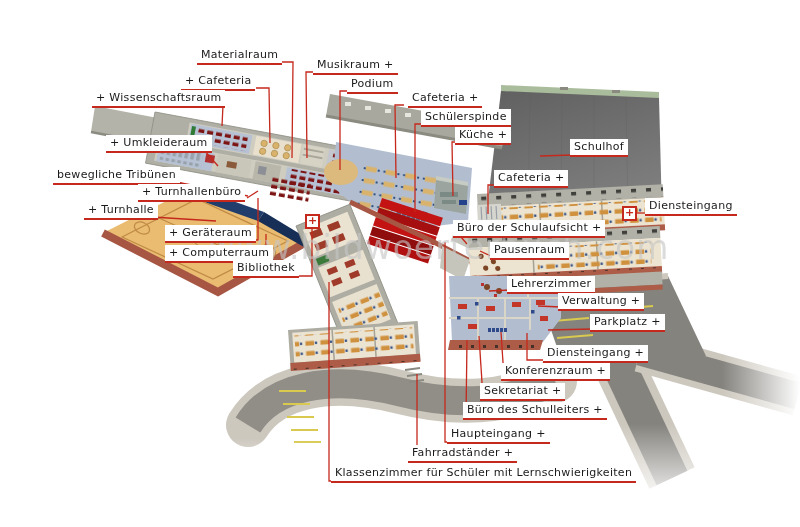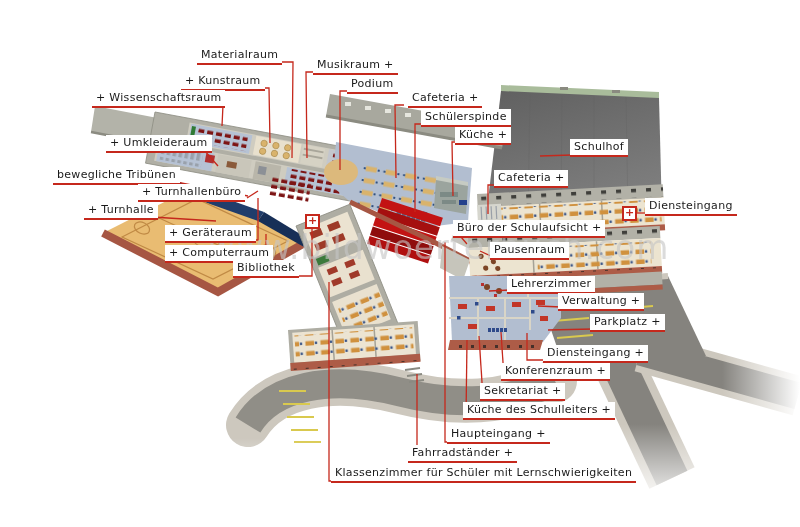--- a/index.html
+++ b/index.html
@@ -349,21 +349,21 @@
     <polyline points="152,217 216,221"></polyline>
     <polyline points="250,240 258,240 258,198"></polyline>
     <polyline points="264,258 266,258 266,234"></polyline>
     <polyline points="298,276 312,276 312,229"></polyline>
   </g>
 </svg>
 
 <div id="watermark">www.bildwoerterbuch.com</div>
 
 <div class="lbl" style="left:197px;top:47px">Materialraum</div>
-<div class="lbl" style="left:181px;top:73px">+ Kunstraum</div>
+<div class="lbl" style="left:181px;top:73px">+ Cafeteria</div>
 <div class="lbl" style="left:92px;top:90px">+ Wissenschaftsraum</div>
 <div class="lbl" style="left:313px;top:57px">Musikraum +</div>
 <div class="lbl" style="left:347px;top:76px">Podium</div>
 <div class="lbl" style="left:408px;top:90px">Cafeteria +</div>
 <div class="lbl" style="left:421px;top:109px">Schülerspinde</div>
 <div class="lbl" style="left:455px;top:127px">Küche +</div>
 <div class="lbl" style="left:570px;top:139px">Schulhof</div>
 <div class="lbl" style="left:494px;top:170px">Cafeteria +</div>
 <div class="lbl" style="left:645px;top:198px">Diensteingang</div>
 <div class="lbl" style="left:106px;top:135px">+ Umkleideraum</div>
@@ -374,21 +374,21 @@
 <div class="lbl" style="left:165px;top:245px">+ Computerraum</div>
 <div class="lbl" style="left:233px;top:260px">Bibliothek</div>
 <div class="lbl" style="left:453px;top:220px">Büro der Schulaufsicht +</div>
 <div class="lbl" style="left:490px;top:242px">Pausenraum</div>
 <div class="lbl" style="left:507px;top:276px">Lehrerzimmer</div>
 <div class="lbl" style="left:558px;top:293px">Verwaltung +</div>
 <div class="lbl" style="left:590px;top:314px">Parkplatz +</div>
 <div class="lbl" style="left:543px;top:345px">Diensteingang +</div>
 <div class="lbl" style="left:501px;top:363px">Konferenzraum +</div>
 <div class="lbl" style="left:480px;top:383px">Sekretariat +</div>
-<div class="lbl" style="left:463px;top:402px">Küche des Schulleiters +</div>
+<div class="lbl" style="left:463px;top:402px">Büro des Schulleiters +</div>
 <div class="lbl" style="left:447px;top:426px">Haupteingang +</div>
 <div class="lbl" style="left:408px;top:445px">Fahrradständer +</div>
 <div class="lbl" style="left:331px;top:465px">Klassenzimmer für Schüler mit Lernschwierigkeiten</div>
 
 <div class="plusbox" style="left:305px;top:214px">+</div>
 <div class="plusbox" style="left:622px;top:206px">+</div>
 
 </div>
 
 </body></html>

